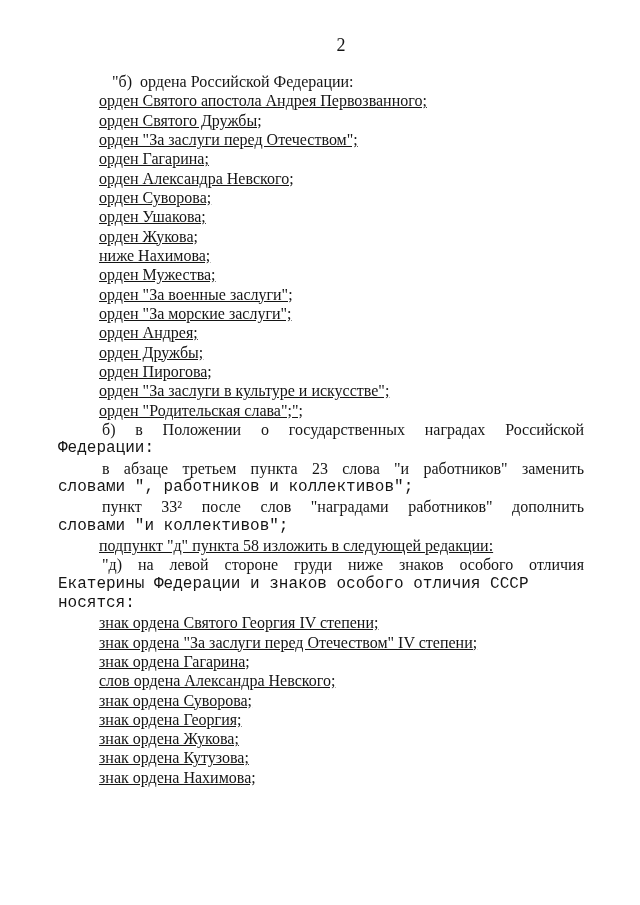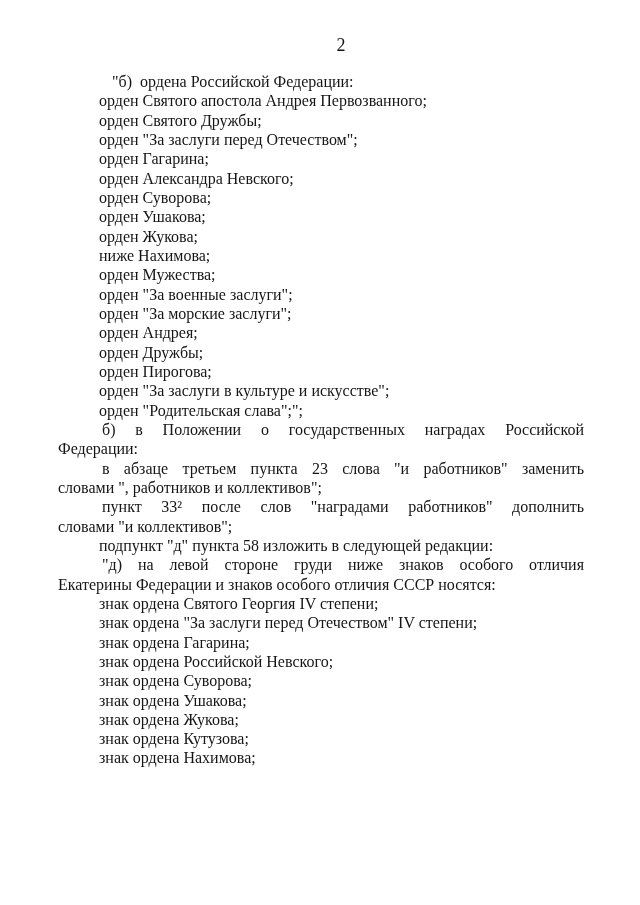--- a/index.html
+++ b/index.html
@@ -36,34 +36,36 @@
     top: 72px;
     left: 58px;
     width: 526px;
   }
   .line {
     white-space: pre-wrap;
     text-align: left;
   }
   .line.item {
     padding-left: 41px;
+    text-decoration: underline;
   }
   .line.first {
     padding-left: 54px;
   }
   .line.justified {
     padding-left: 0;
     text-indent: 44px;
     text-align: justify;
     text-align-last: justify;
     text-justify: inter-word;
     white-space: normal;
   }
   .line.plain {
     padding-left: 0;
+    font-family: Liberation Mono, monospace;
   }
 </style>
 </head>
 <body>
 
 <div class="page">
   <div class="page-number">
     <span>2</span>
   </div>
   <div class="content" id="doc-lines">
@@ -90,20 +92,20 @@
       <div class="line justified">в абзаце третьем пункта 23 слова "и работников" заменить</div>
       <div class="line plain">словами ", работников и коллективов";</div>
       <div class="line justified">пункт 33² после слов "наградами работников" дополнить</div>
       <div class="line plain">словами "и коллективов";</div>
       <div class="line item">подпункт "д" пункта 58 изложить в следующей редакции:</div>
       <div class="line justified">"д) на левой стороне груди ниже знаков особого отличия</div>
       <div class="line plain">Екатерины Федерации и знаков особого отличия СССР носятся:</div>
       <div class="line item">знак ордена Святого Георгия IV степени;</div>
       <div class="line item">знак ордена "За заслуги перед Отечеством" IV степени;</div>
       <div class="line item">знак ордена Гагарина;</div>
-      <div class="line item">знак ордена Российской Невского;</div>
+      <div class="line item">слов ордена Александра Невского;</div>
       <div class="line item">знак ордена Суворова;</div>
-      <div class="line item">знак ордена Ушакова;</div>
+      <div class="line item">знак ордена Георгия;</div>
       <div class="line item">знак ордена Жукова;</div>
       <div class="line item">знак ордена Кутузова;</div>
       <div class="line item">знак ордена Нахимова;</div>
     </div>
 </div>
 
 </body></html>

